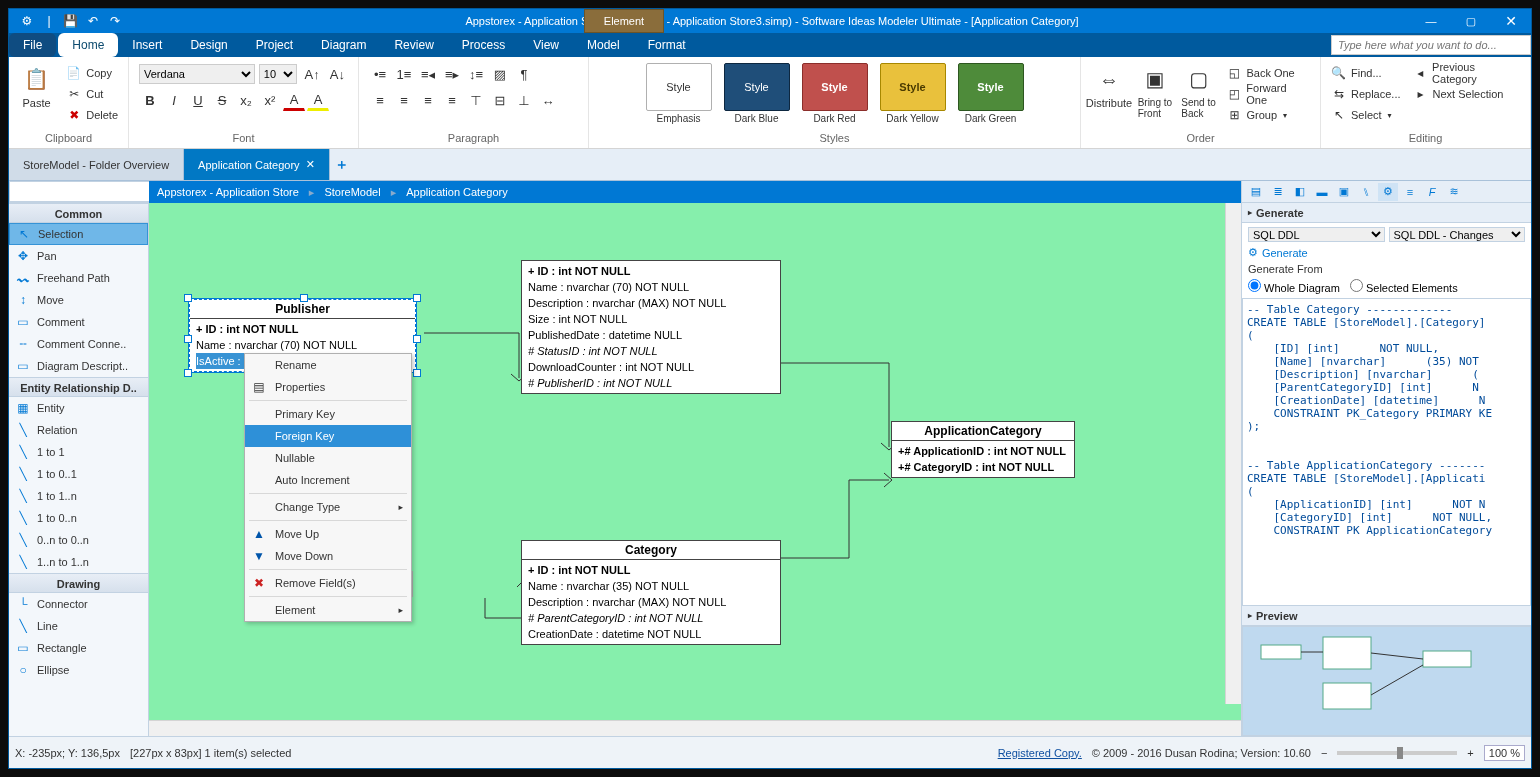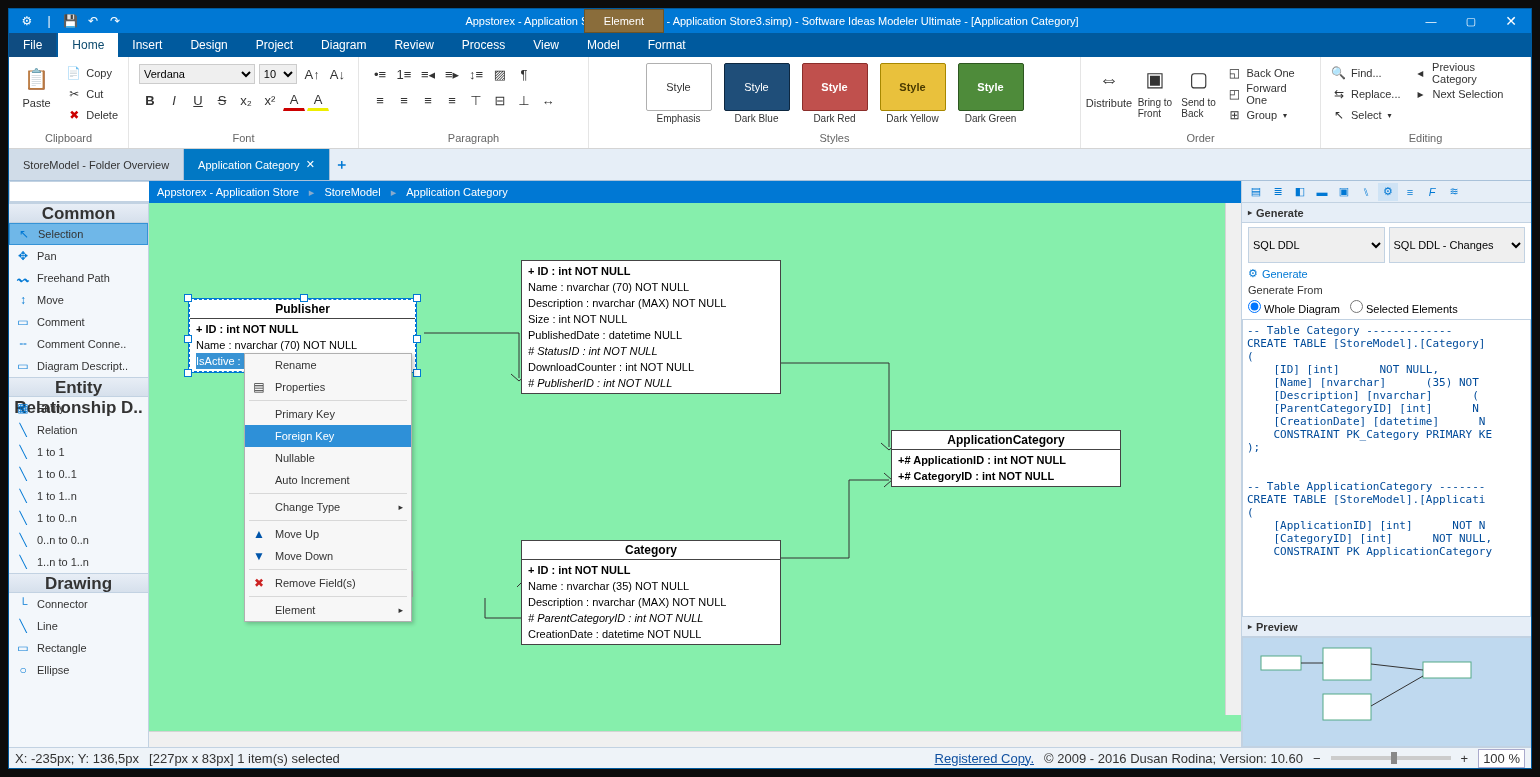--- a/index.html
+++ b/index.html
@@ -11,21 +11,21 @@
 .qat { display: flex; gap: 6px; padding: 0 10px; align-items: center; }
 .qat-icon { width: 16px; height: 16px; display: inline-flex; align-items: center; justify-content: center; font-size: 12px; color: #fff; }
 .title-center { flex: 1; text-align: center; font-size: 11px; }
 .context-tab { position: absolute; left: 575px; top: 0; width: 80px; height: 24px; background: #8a6d3b; color: #fff; text-align: center; line-height: 22px; font-size: 11px; border: 1px solid #6b5429; }
 .winbtns { display: flex; }
 .winbtn { width: 40px; height: 24px; display: flex; align-items: center; justify-content: center; color: #fff; font-size: 11px; }
 .winbtn.close { font-size: 14px; }
 
 
 .ribbontabs { height: 24px; background: #005a9e; display: flex; align-items: stretch; color: #fff; font-size: 12px; }
-.ribbontab { padding: 0 14px; display: flex; align-items: center; cursor: pointer; }
+.ribbontab { padding: 0 14px; display: flex; align-items: center; cursor: pointer; border-radius: 6px; }
 .ribbontab.file { background: #0f4c81; margin-right: 2px; }
 .ribbontab.active { background: #fff; color: #0c4a6e; }
 .tellme { margin-left: auto; flex: 0 0 200px; }
 .tellme input { width: 100%; height: 20px; margin: 2px 4px 2px 0; border: 1px solid #ccc; padding: 0 6px; font-style: italic; color: #888; font-size: 11px; }
 
 
 .ribbon { height: 92px; background: #fff; border-bottom: 1px solid #d4d4d4; display: flex; align-items: stretch; }
 .rgroup { border-right: 1px solid #e5e5e5; display: flex; flex-direction: column; padding: 2px 6px; position: relative; }
 .rgroup .rlabel { text-align: center; color: #666; font-size: 11px; margin-top: auto; padding-bottom: 2px; }
 .rgroup .rcontent { display: flex; align-items: flex-start; gap: 4px; padding-top: 4px; flex: 1; }
@@ -57,21 +57,21 @@
 .bc-sep { color: #8ac; }
 
 
 .mainarea { flex: 1; display: flex; overflow: hidden; }
 
 
 .leftpanel { width: 140px; background: #f3f7fb; border-right: 1px solid #c2d2e2; display: flex; flex-direction: column; }
 .search-row { height: 22px; display: flex; border-bottom: 1px solid #c2d2e2; }
 .search-row input { flex: 1; border: 1px solid #c2d2e2; font-size: 11px; padding: 0 4px; }
 .search-row .sbtn { width: 22px; display: flex; align-items: center; justify-content: center; background: #fff; border: 1px solid #c2d2e2; border-left: none; }
-.toolgroup-hdr { height: 20px; background: linear-gradient(#e8eef6,#d6e0ec); border-top: 1px solid #c2d2e2; border-bottom: 1px solid #c2d2e2; text-align: center; font-weight: bold; font-size: 17px; color: #333; line-height: 20px; }
+.toolgroup-hdr { height: 20px; background: linear-gradient(#e8eef6,#d6e0ec); border-top: 1px solid #c2d2e2; border-bottom: 1px solid #c2d2e2; text-align: center; font-weight: bold; font-size: 11px; color: #333; line-height: 20px; }
 .toolitem { height: 22px; display: flex; align-items: center; gap: 6px; padding: 0 6px; font-size: 11px; color: #333; cursor: pointer; }
 .toolitem.active { background: #6fb7e8; border: 1px solid #3593d6; }
 .toolitem .ticon { width: 16px; height: 16px; display: inline-flex; align-items: center; justify-content: center; font-size: 12px; color: #0078d4; }
 .toolitem .tlabel { white-space: nowrap; overflow: hidden; text-overflow: ellipsis; }
 
 
 .canvas-wrap { flex: 1; display: flex; flex-direction: column; background: #86efac; position: relative; }
 .canvas { flex: 1; position: relative; overflow: hidden; }
 .entity { position: absolute; background: #fff; border: 1px solid #444; font-size: 12px; }
 .entity.selected { border: 1px dashed #0078d4; box-shadow: 0 0 0 1px #0078d4; }
@@ -92,28 +92,28 @@
 .mini-toolbar { position: absolute; left: 194px; top: 390px; background: #fcfcfc; border: 1px solid #b0b0b0; display: flex; align-items: center; gap: 2px; padding: 2px; z-index: 49; }
 .mini-toolbar .mtb { width: 20px; height: 20px; display: inline-flex; align-items: center; justify-content: center; font-size: 10px; }
 
 
 .rightpanel { width: 290px; background: #f3f7fb; border-left: 1px solid #c2d2e2; display: flex; flex-direction: column; }
 .rp-iconsrow { height: 22px; background: #e6eef7; display: flex; gap: 2px; padding: 0 4px; align-items: center; border-bottom: 1px solid #c2d2e2; }
 .rp-ic { width: 20px; height: 18px; display: inline-flex; align-items: center; justify-content: center; font-size: 11px; color: #0078d4; }
 .panel-hdr { height: 20px; background: #e6eef7; border-bottom: 1px solid #c2d2e2; display: flex; align-items: center; padding: 0 6px; font-weight: bold; color: #333; font-size: 11px; gap: 4px; }
 .gen-controls { padding: 4px 6px; display: flex; flex-direction: column; gap: 4px; background: #fff; }
 .gen-row { display: flex; gap: 4px; align-items: center; }
-.gen-row select { flex: 1; height: 36px; font-size: 11px; border: 1px solid #c2d2e2; }
+.gen-row select { flex: 1; height: 15px; font-size: 11px; border: 1px solid #c2d2e2; }
 .gen-link { color: #0078d4; display: flex; align-items: center; gap: 4px; cursor: pointer; }
 .radio-row { display: flex; gap: 10px; font-size: 11px; align-items: center; }
 .codebox { flex: 1; background: #fff; font-family: Consolas, monospace; font-size: 11px; padding: 4px; overflow: auto; white-space: pre; color: #004b9a; border: 1px solid #c2d2e2; }
 .preview-body { height: 110px; background: #bfd9ef; border: 1px solid #c2d2e2; position: relative; }
 
 
-.statusbar { height: 21px; background: #eef3f8; border-top: 1px solid #c2d2e2; display: flex; align-items: center; padding: 0 6px; font-size: 13px; color: #333; gap: 10px; }
+.statusbar { height: 32px; background: #eef3f8; border-top: 1px solid #c2d2e2; display: flex; align-items: center; padding: 0 6px; font-size: 11px; color: #333; gap: 10px; }
 .statusbar .right { margin-left: auto; display: flex; align-items: center; gap: 10px; }
 .zoom-slider { width: 120px; height: 4px; background: #ccc; position: relative; }
 .zoom-slider .thumb { position: absolute; left: 60px; top: -4px; width: 6px; height: 12px; background: #888; }
 .scrollbar-h { height: 16px; background: #f0f0f0; border-top: 1px solid #d4d4d4; }
 .scrollbar-v { position: absolute; right: 0; top: 0; bottom: 16px; width: 16px; background: #f0f0f0; border-left: 1px solid #d4d4d4; }
 a.reg { color: #1050a0; text-decoration: underline; margin-left: 32px; }
 </style>
 </head>
 <body>
 
@@ -141,20 +141,21 @@
     <div class="ribbontab active">Home</div>
     <div class="ribbontab">Insert</div>
     <div class="ribbontab">Design</div>
     <div class="ribbontab">Project</div>
     <div class="ribbontab">Diagram</div>
     <div class="ribbontab">Review</div>
     <div class="ribbontab">Process</div>
     <div class="ribbontab">View</div>
     <div class="ribbontab">Model</div>
     <div class="ribbontab">Format</div>
+    <div class="tellme"><input placeholder="Type here what you want to do..." style=""></div>
   </div>
 
   <div class="ribbon">
 
     <div class="rgroup" style="width:120px">
       <div class="rcontent">
         <div class="bigbtn">
           <div class="bicon">📋</div>
           <span>Paste</span>
         </div>
@@ -469,21 +470,21 @@
             <div class="entity-row">Name : nvarchar (70)  NOT NULL</div>
             <div class="entity-row">Description : nvarchar (MAX)  NOT NULL</div>
             <div class="entity-row">Size : int NOT NULL</div>
             <div class="entity-row">PublishedDate : datetime NULL</div>
             <div class="entity-row italic"># StatusID : int NOT NULL</div>
             <div class="entity-row">DownloadCounter : int NOT NULL</div>
             <div class="entity-row italic"># PublisherID : int NOT NULL</div>
           </div>
         </div>
 
-        <div class="entity" style="left:742px;top:227px;width:230px">
+        <div class="entity" style="left:742px;top:218px;width:184px">
           <div class="entity-title">ApplicationCategory</div>
           <div class="entity-body">
             <div class="entity-row"><b>+# ApplicationID : int NOT NULL</b></div>
             <div class="entity-row"><b>+# CategoryID : int NOT NULL</b></div>
           </div>
         </div>
 
         <div class="entity" style="left:372px;top:337px;width:260px">
           <div class="entity-title">Category</div>
           <div class="entity-body">

